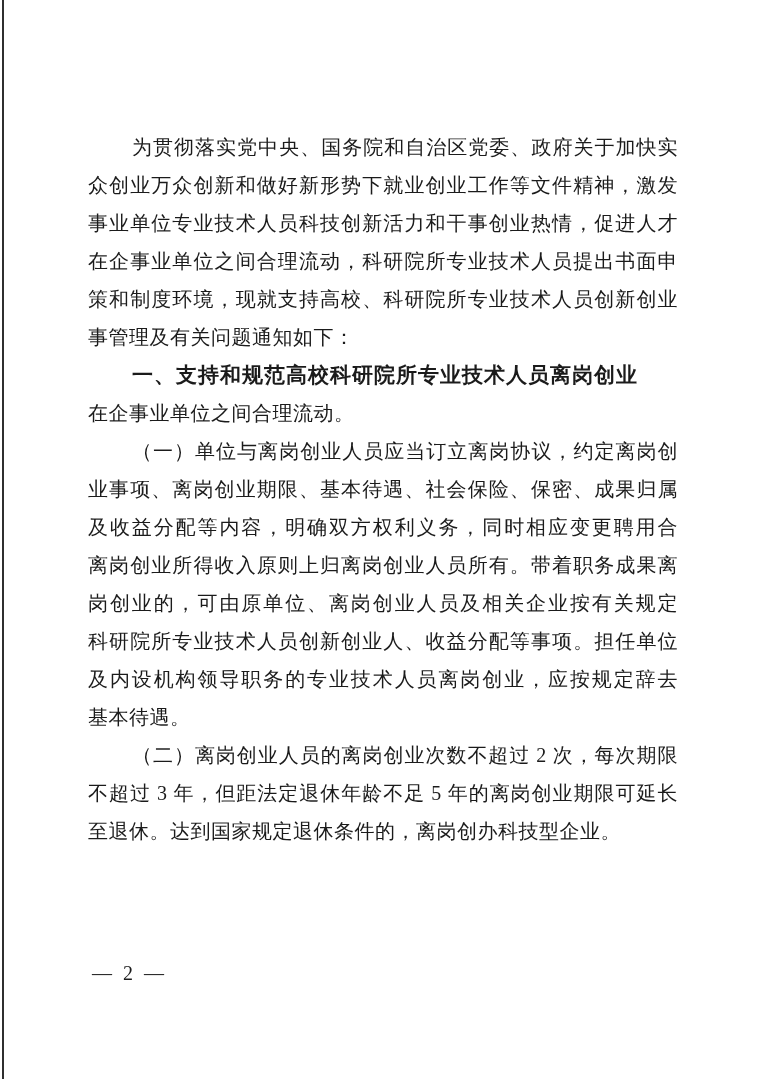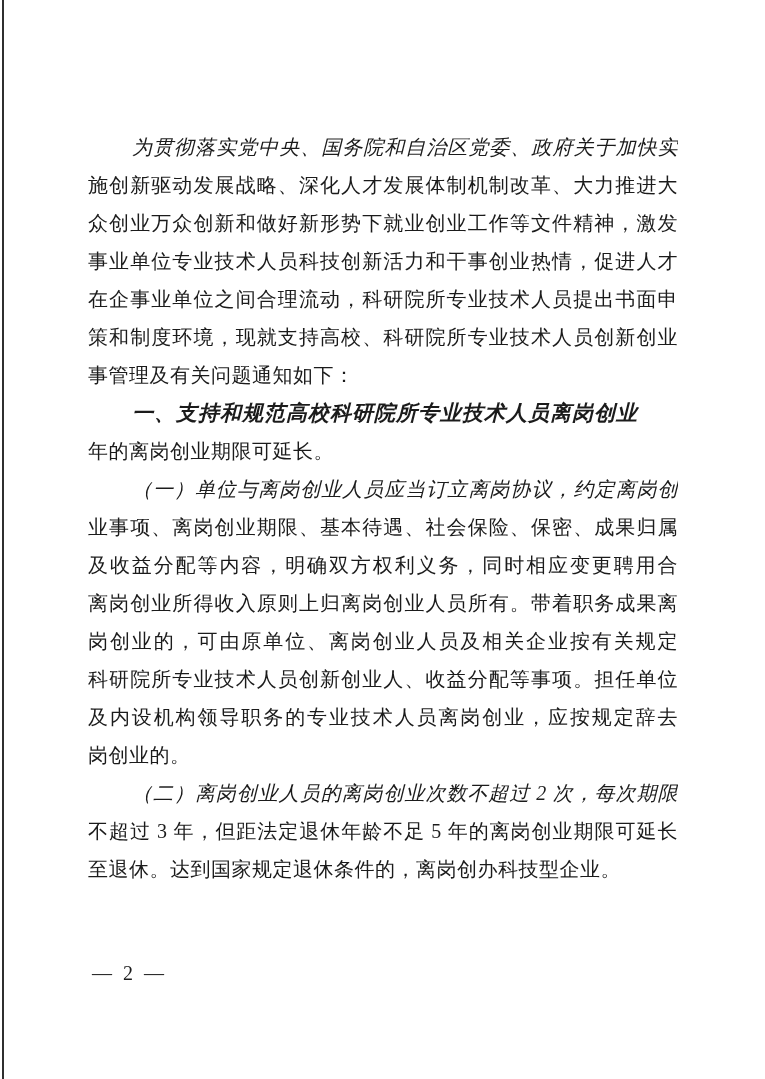--- a/index.html
+++ b/index.html
@@ -28,21 +28,21 @@
   }
   .line {
     font-size: 20px;
     line-height: 38px;
     height: 38px;
     text-align: justify;
     text-align-last: justify;
     overflow: hidden;
     letter-spacing: 0.5px;
   }
-  .line.indent { text-indent: 44px; font-style: italic; }
+  .line.indent { text-indent: 44px; }
   .line.last {
     text-align: center;
     text-align-last: left;
   }
   .line.heading {
     font-family: "Liberation Sans", "DejaVu Sans", sans-serif;
     font-weight: 700;
     font-size: 21px;
     text-align: right;
     text-align-last: left;
@@ -61,45 +61,44 @@
 </head>
 <body>
 
 <div class="page">
   <div class="scan-edge"></div>
 
   <div class="content">
 
     <div>
       <div class="line indent">为贯彻落实党中央、国务院和自治区党委、政府关于加快实</div>
-      <div class="line">施创新驱动发展战略、深化人才发展体制机制改革、大力推进大</div>
       <div class="line">众创业万众创新和做好新形势下就业创业工作等文件精神，激发</div>
       <div class="line">事业单位专业技术人员科技创新活力和干事创业热情，促进人才</div>
       <div class="line">在企事业单位之间合理流动，科研院所专业技术人员提出书面申请</div>
       <div class="line">策和制度环境，现就支持高校、科研院所专业技术人员创新创业人</div>
       <div class="line last">事管理及有关问题通知如下：</div>
     </div>
 
     <div>
       <div class="line heading indent">一、支持和规范高校科研院所专业技术人员离岗创业</div>
     </div>
 
     <div>
-      <div class="line last">年的离岗创业期限可延长。</div>
+      <div class="line last">在企事业单位之间合理流动。</div>
     </div>
 
     <div>
       <div class="line indent">（一）单位与离岗创业人员应当订立离岗协议，约定离岗创</div>
       <div class="line">业事项、离岗创业期限、基本待遇、社会保险、保密、成果归属</div>
       <div class="line">及收益分配等内容，明确双方权利义务，同时相应变更聘用合同。</div>
       <div class="line">离岗创业所得收入原则上归离岗创业人员所有。带着职务成果离</div>
       <div class="line">岗创业的，可由原单位、离岗创业人员及相关企业按有关规定</div>
       <div class="line">科研院所专业技术人员创新创业人、收益分配等事项。担任单位</div>
       <div class="line">及内设机构领导职务的专业技术人员离岗创业，应按规定辞去</div>
-      <div class="line last">岗创业的。</div>
+      <div class="line last">基本待遇。</div>
     </div>
 
     <div>
       <div class="line indent">（二）离岗创业人员的离岗创业次数不超过 2 次，每次期限</div>
       <div class="line">不超过 3 年，但距法定退休年龄不足 5 年的离岗创业期限可延长</div>
       <div class="line last">至退休。达到国家规定退休条件的，离岗创办科技型企业。</div>
     </div>
 
   </div>
 

